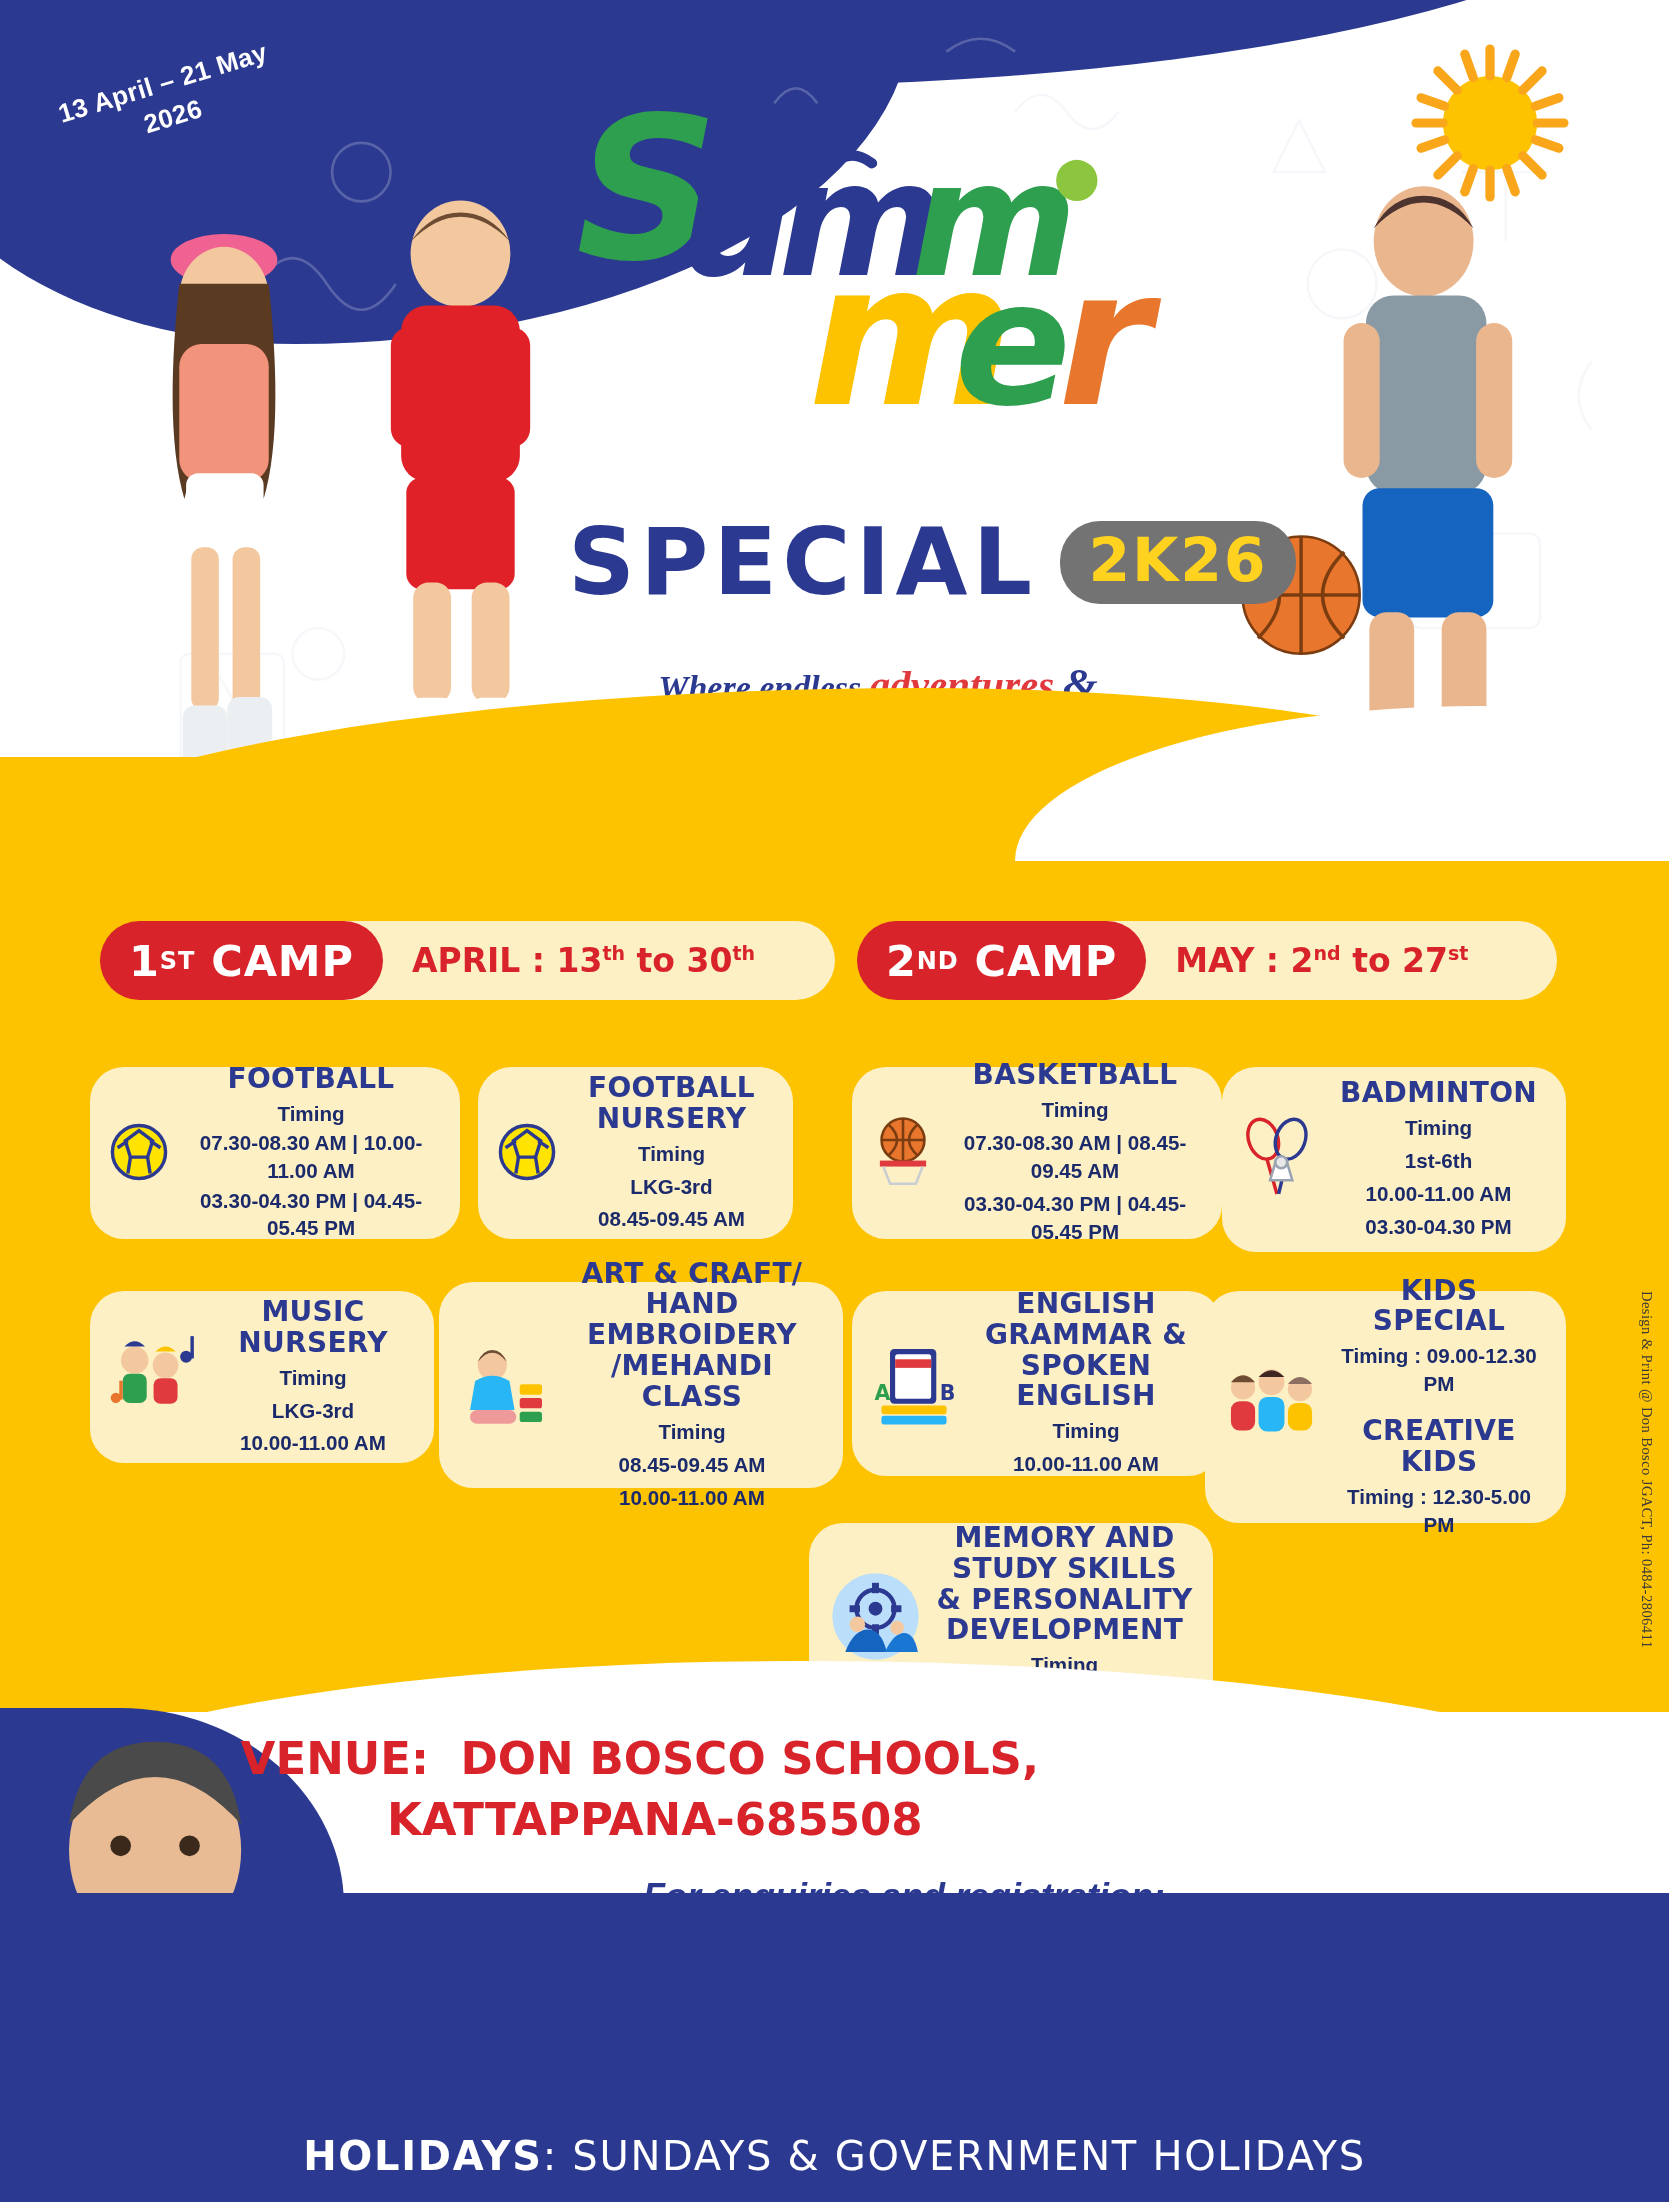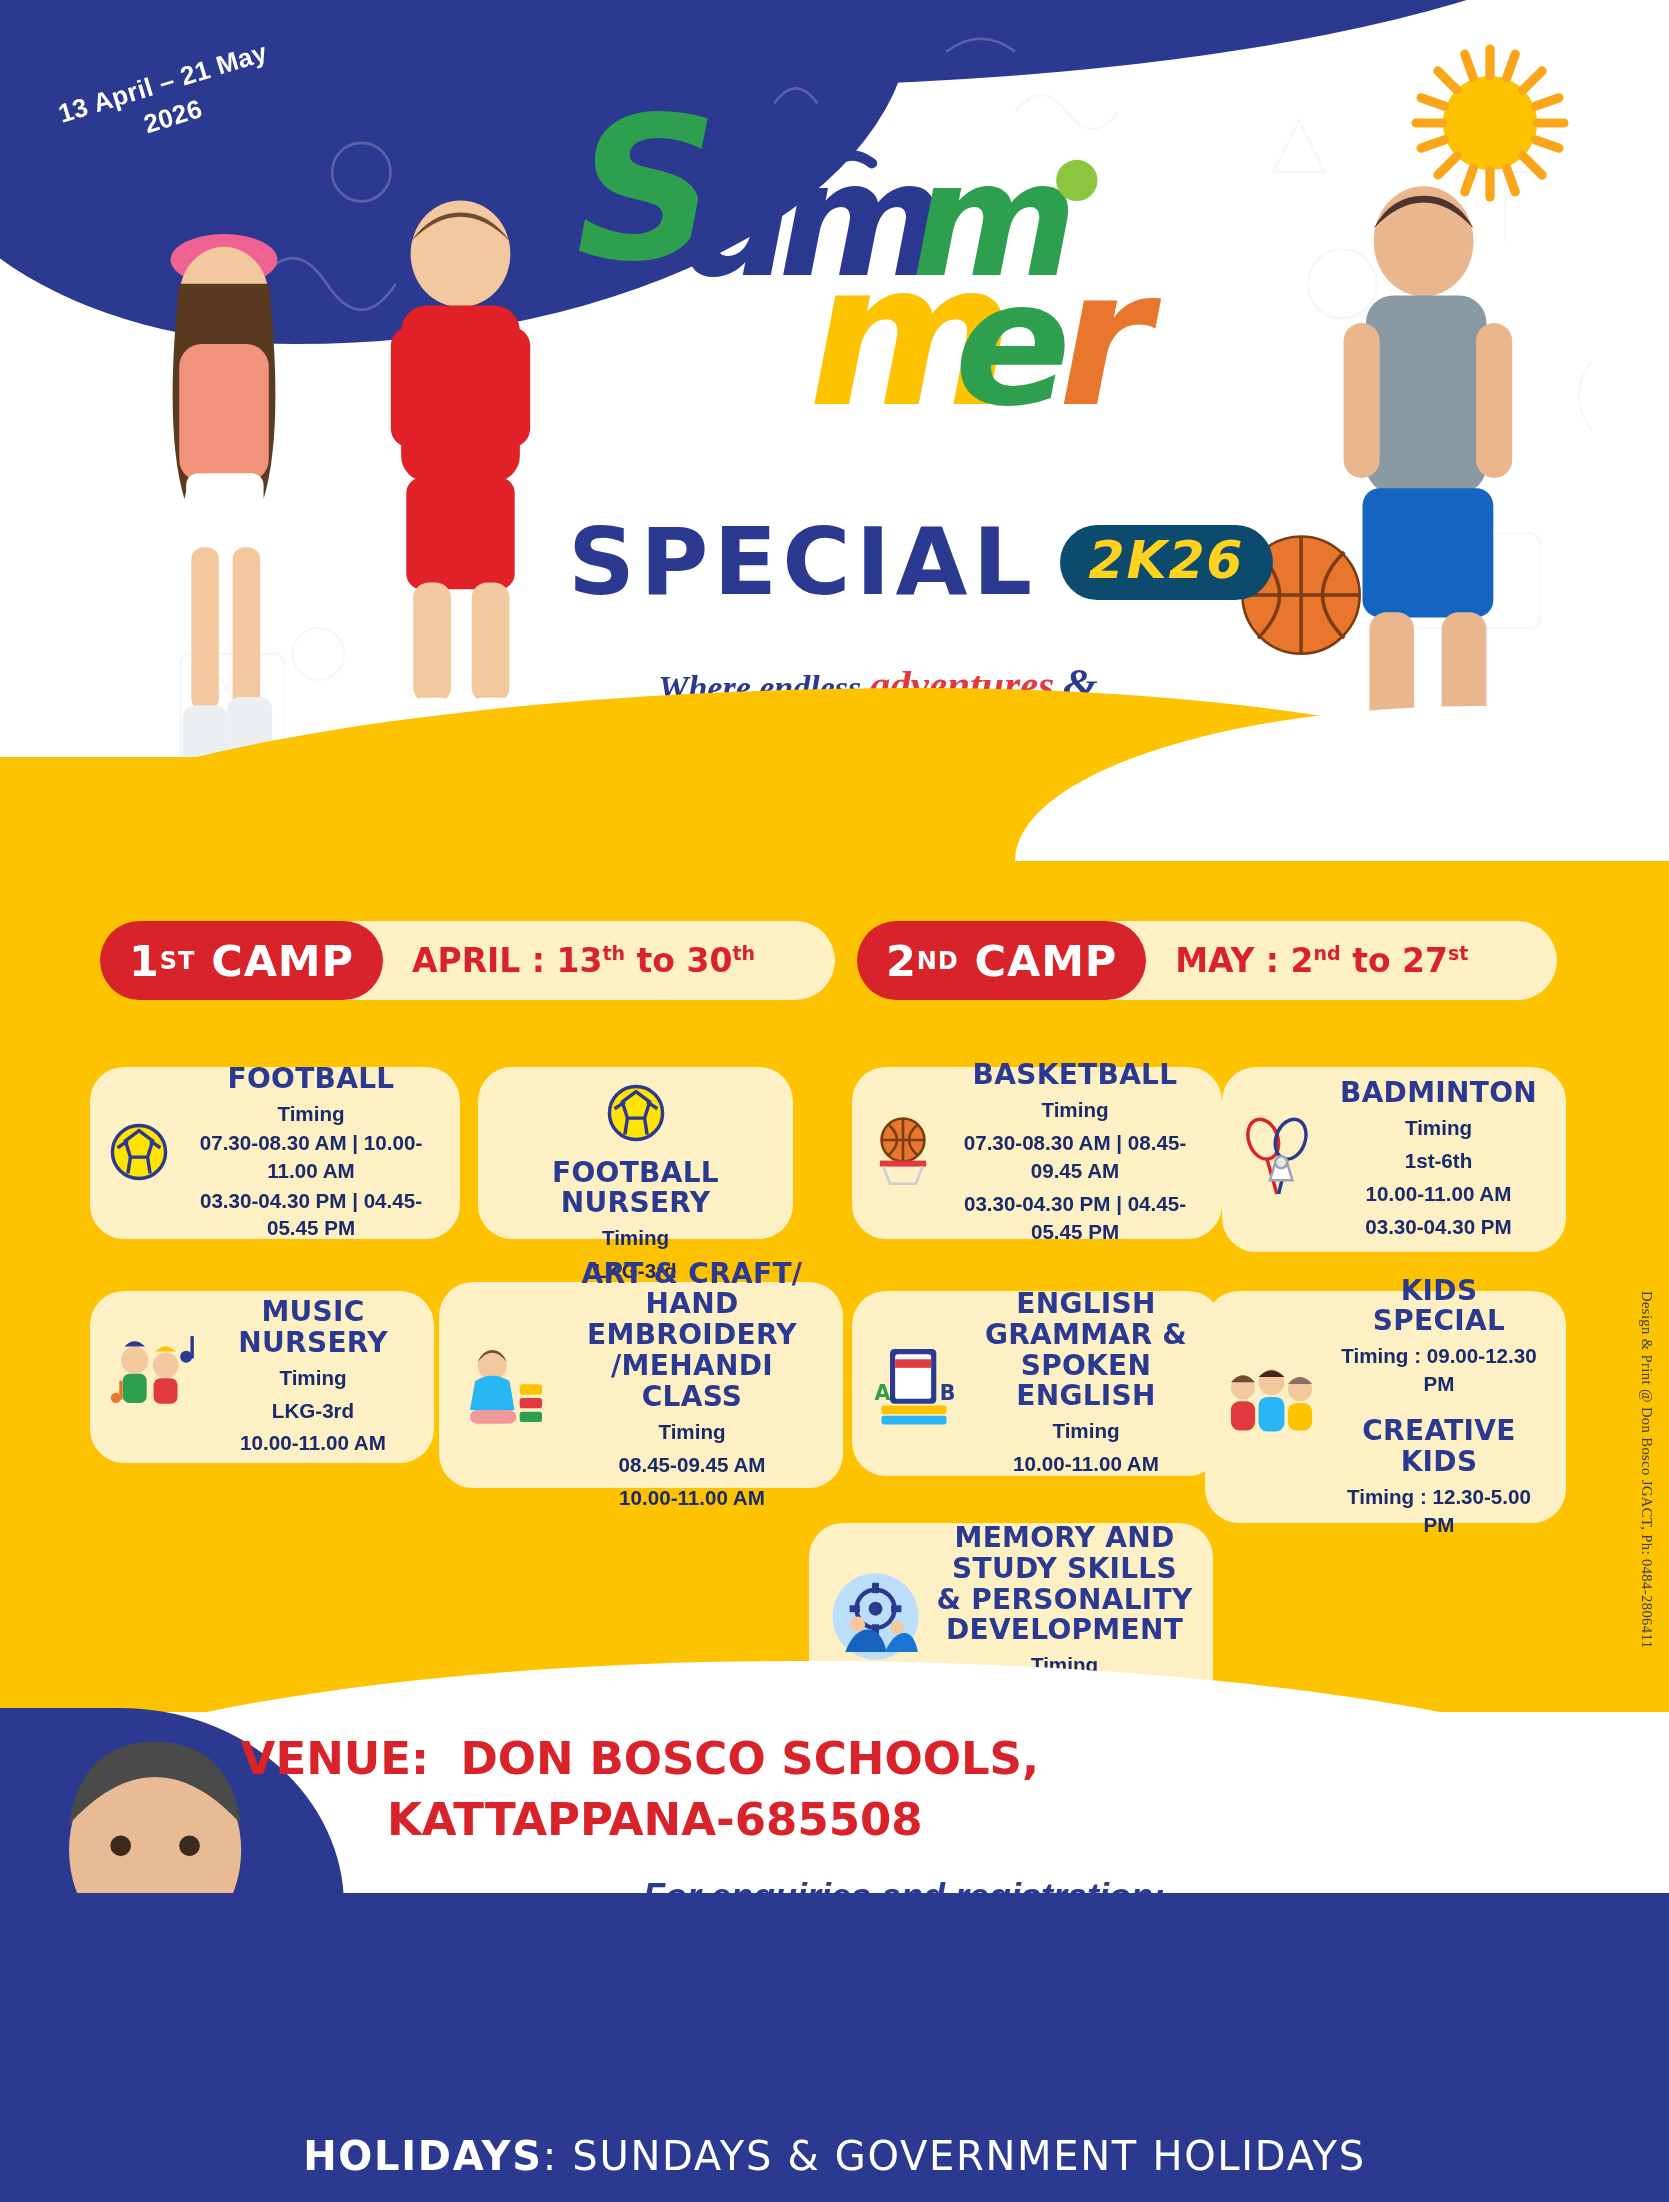--- a/index.html
+++ b/index.html
@@ -79,30 +79,29 @@
   }
   .thrill-text {
     font-family: "DejaVu Sans", sans-serif;
     font-size: 93px;
     font-weight: bold;
     color: #2b3990;
     letter-spacing: 5.2px;
     line-height: 1;
   }
   .thrill-badge {
-    background: #0c4a6e;
+    background: #737373;
     color: #ffd21f;
     font-family: "DejaVu Sans", sans-serif;
-    font-size: 52px;
+    font-size: 60px;
     font-weight: bold;
     letter-spacing: 1.7px;
     padding: 8.6px 29px 13.8px;
     border-radius: 40px;
     line-height: 1;
-    font-style: italic;
   }
   .tagline {
     position: absolute;
     left: 551px; top: 654px;
     width: 654px;
     text-align: center;
     font-family: "Liberation Serif", serif;
     font-style: italic;
     color: #2b3990;
     line-height: 1.35;
@@ -493,21 +492,21 @@
         </svg>
     </span>
     <span class="txt">
       <span class="title">FOOTBALL</span>
       <span class="sub" style="display:block">Timing</span>
       <span class="sub" style="display:block;margin-top:1.7px">07.30-08.30 AM | 10.00-11.00 AM</span>
       <span class="sub" style="display:block;margin-top:1.7px">03.30-04.30 PM | 04.45-05.45 PM</span>
     </span>
   </div>
 
-  <div class="card" style="left:478px; top:1067px; width:315px; height:172px;flex-direction:column;">
+  <div class="card" style="left:478px; top:1067px; width:315px; height:172px;">
     <span class="ic">
       <svg width="60" height="60" viewBox="0 0 70 70">
           <circle cx="35" cy="35" r="31" fill="#ffe400" stroke="#2b3990" stroke-width="4"></circle>
           <path d="M35 10 l16 12 -6 19h-20l-6 -19z" fill="none" stroke="#2b3990" stroke-width="4"></path>
           <path d="M10 30 l12 -8 M60 30 l-12 -8 M22 60 l3 -19 M48 60 l-3 -19" stroke="#2b3990" stroke-width="4" fill="none"></path>
         </svg>
     </span>
     <span class="txt">
       <span class="title">FOOTBALL NURSERY</span>
       <span class="sub" style="display:block">Timing</span>

